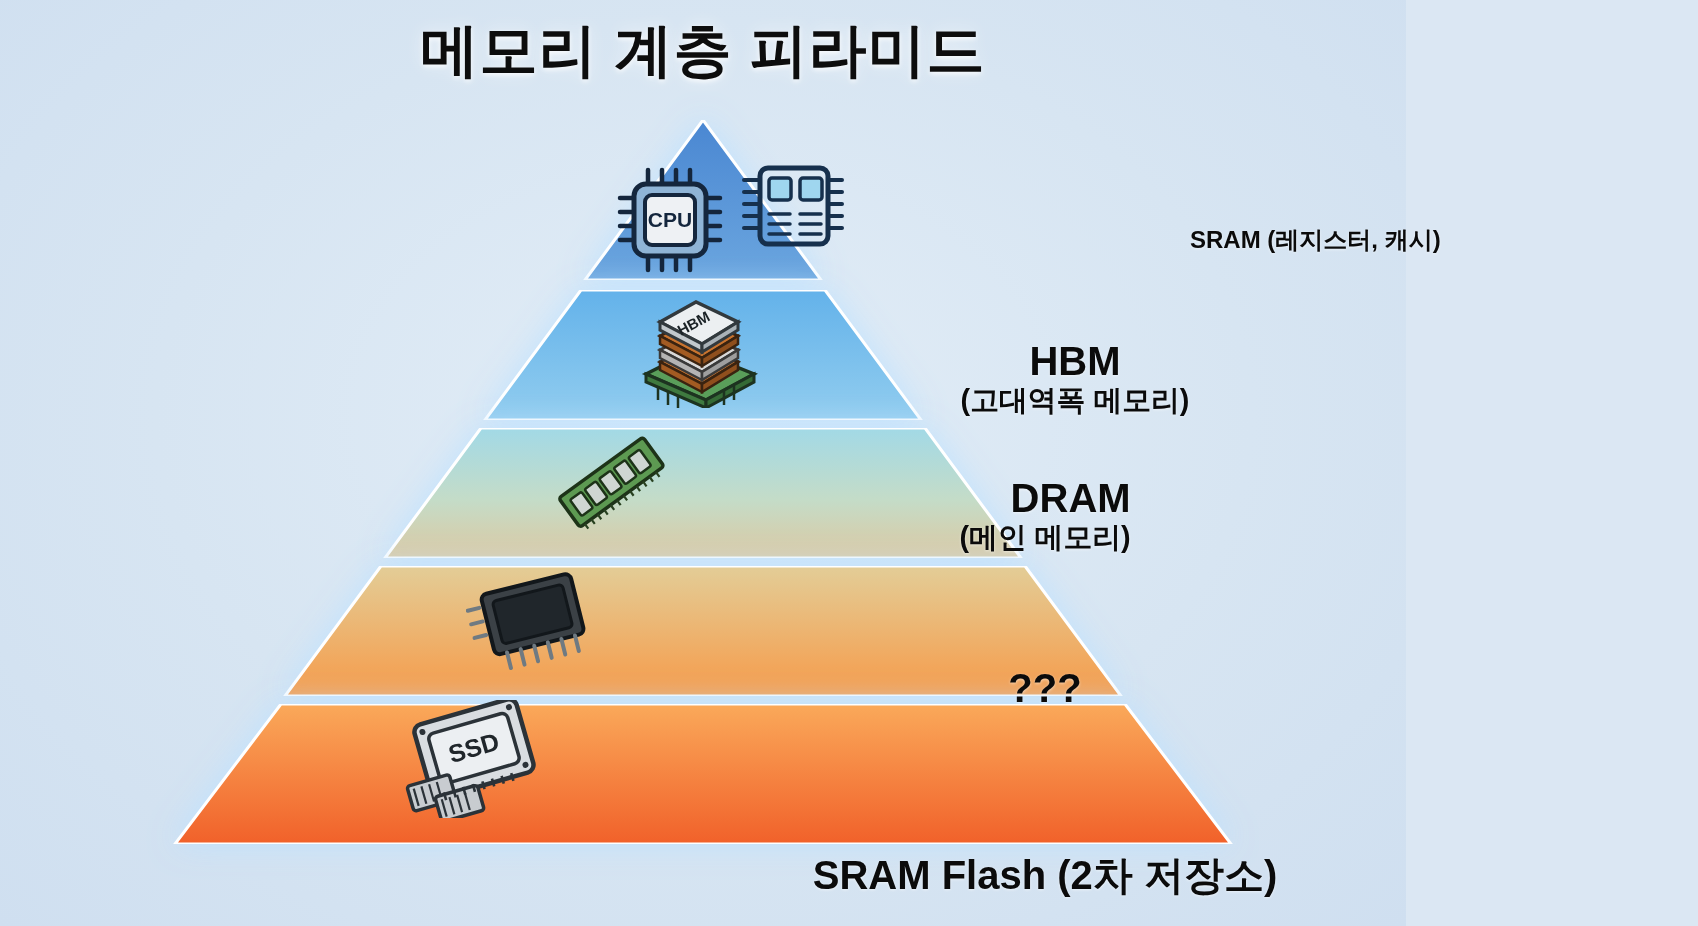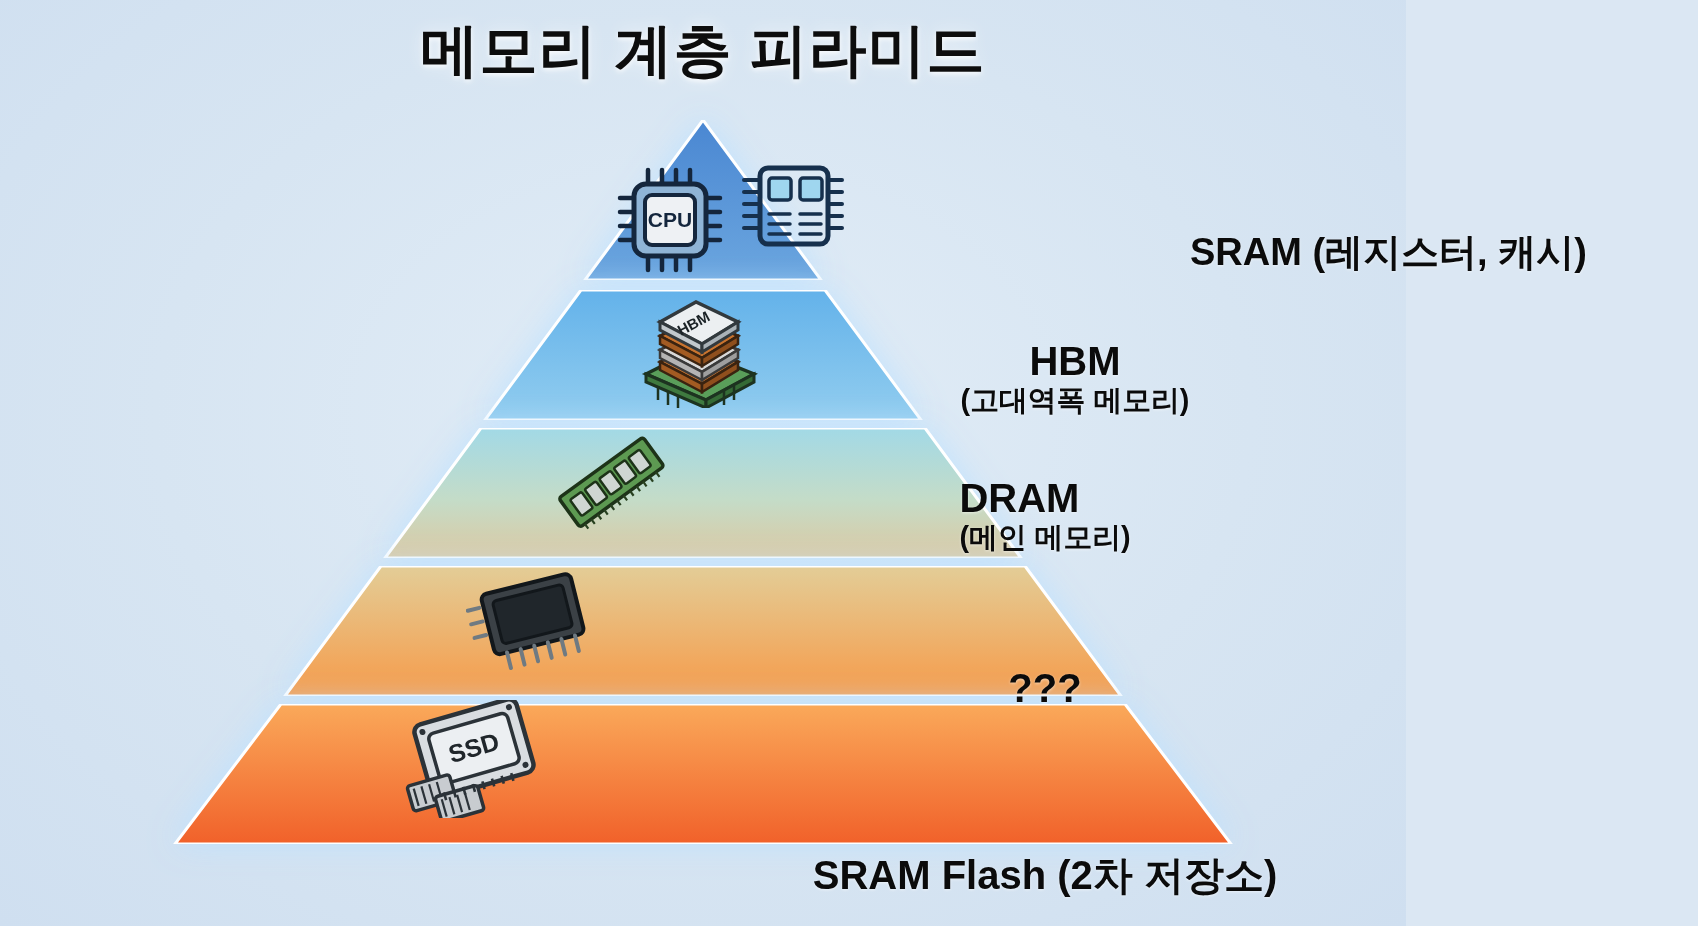--- a/index.html
+++ b/index.html
@@ -54,23 +54,23 @@
   .label {
     position:absolute;
     color:#0b0b0b;
     font-weight:800;
     text-shadow:0 1px 3px rgba(255,255,255,0.55);
     line-height:1.12;
     white-space:nowrap;
   }
   .label .sub { display:block; font-size:0.72em; font-weight:800; }
 
-  #label0 { left:1190px; top:252px; font-size:38px; transform:translateY(-50%); }
+  #label0 { left:1190px; top:240px; font-size:24px; transform:translateY(-50%); }
   #label1 { left:1075px; top:378px; font-size:40px; transform:translate(-50%,-50%); text-align:center; }
-  #label2 { left:1045px; top:515px; font-size:40px; transform:translate(-50%,-50%); text-align:left; }
+  #label2 { left:1045px; top:515px; font-size:40px; transform:translate(-50%,-50%); text-align:right; }
   #label3 { left:1045px; top:688px; font-size:40px; transform:translate(-50%,-50%); text-align:center; }
   #label4 { left:1045px; top:875px; font-size:40px; transform:translate(-50%,-50%); text-align:center; }
 
   
   .icon-wrap { position:absolute; }
   #icon-cpu { left:614px; top:164px; width:112px; height:112px; }
   #icon-sram { left:740px; top:160px; width:106px; height:92px; }
   #icon-hbm { left:638px; top:300px; width:120px; height:108px; }
   #icon-dram { left:552px; top:428px; width:120px; height:110px; }
   #icon-nandchip { left:466px; top:565px; width:136px; height:110px; }

